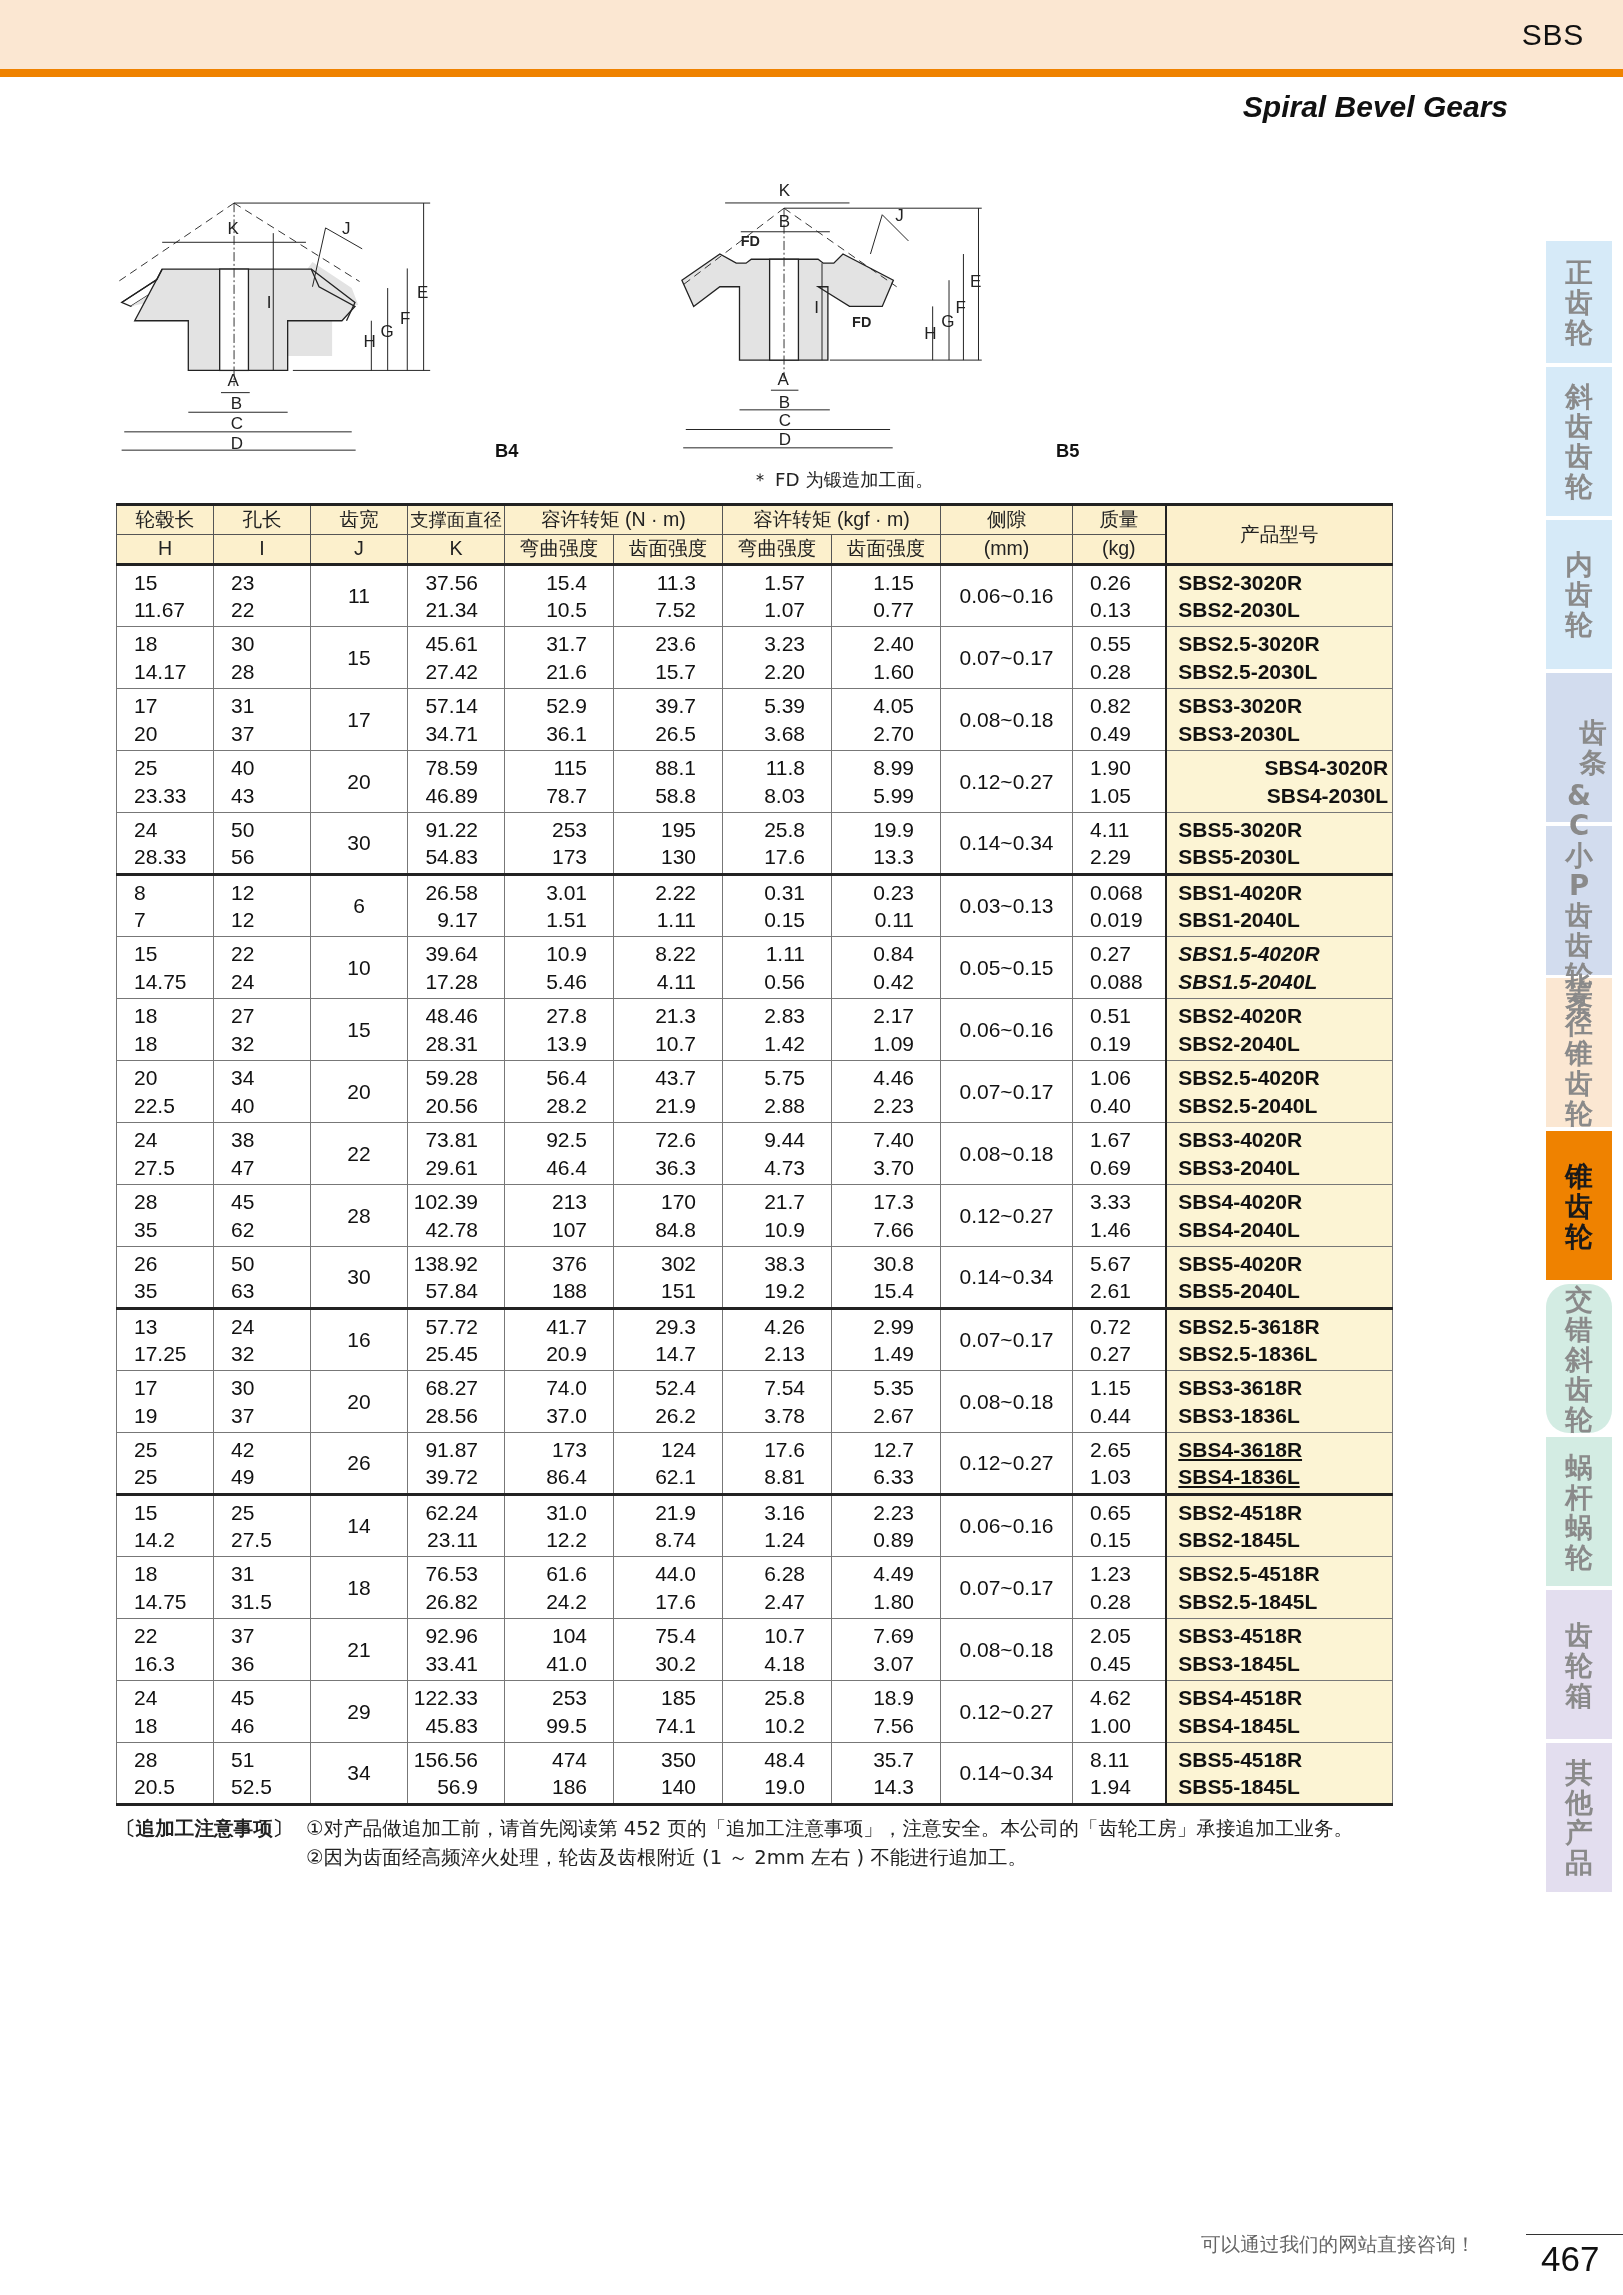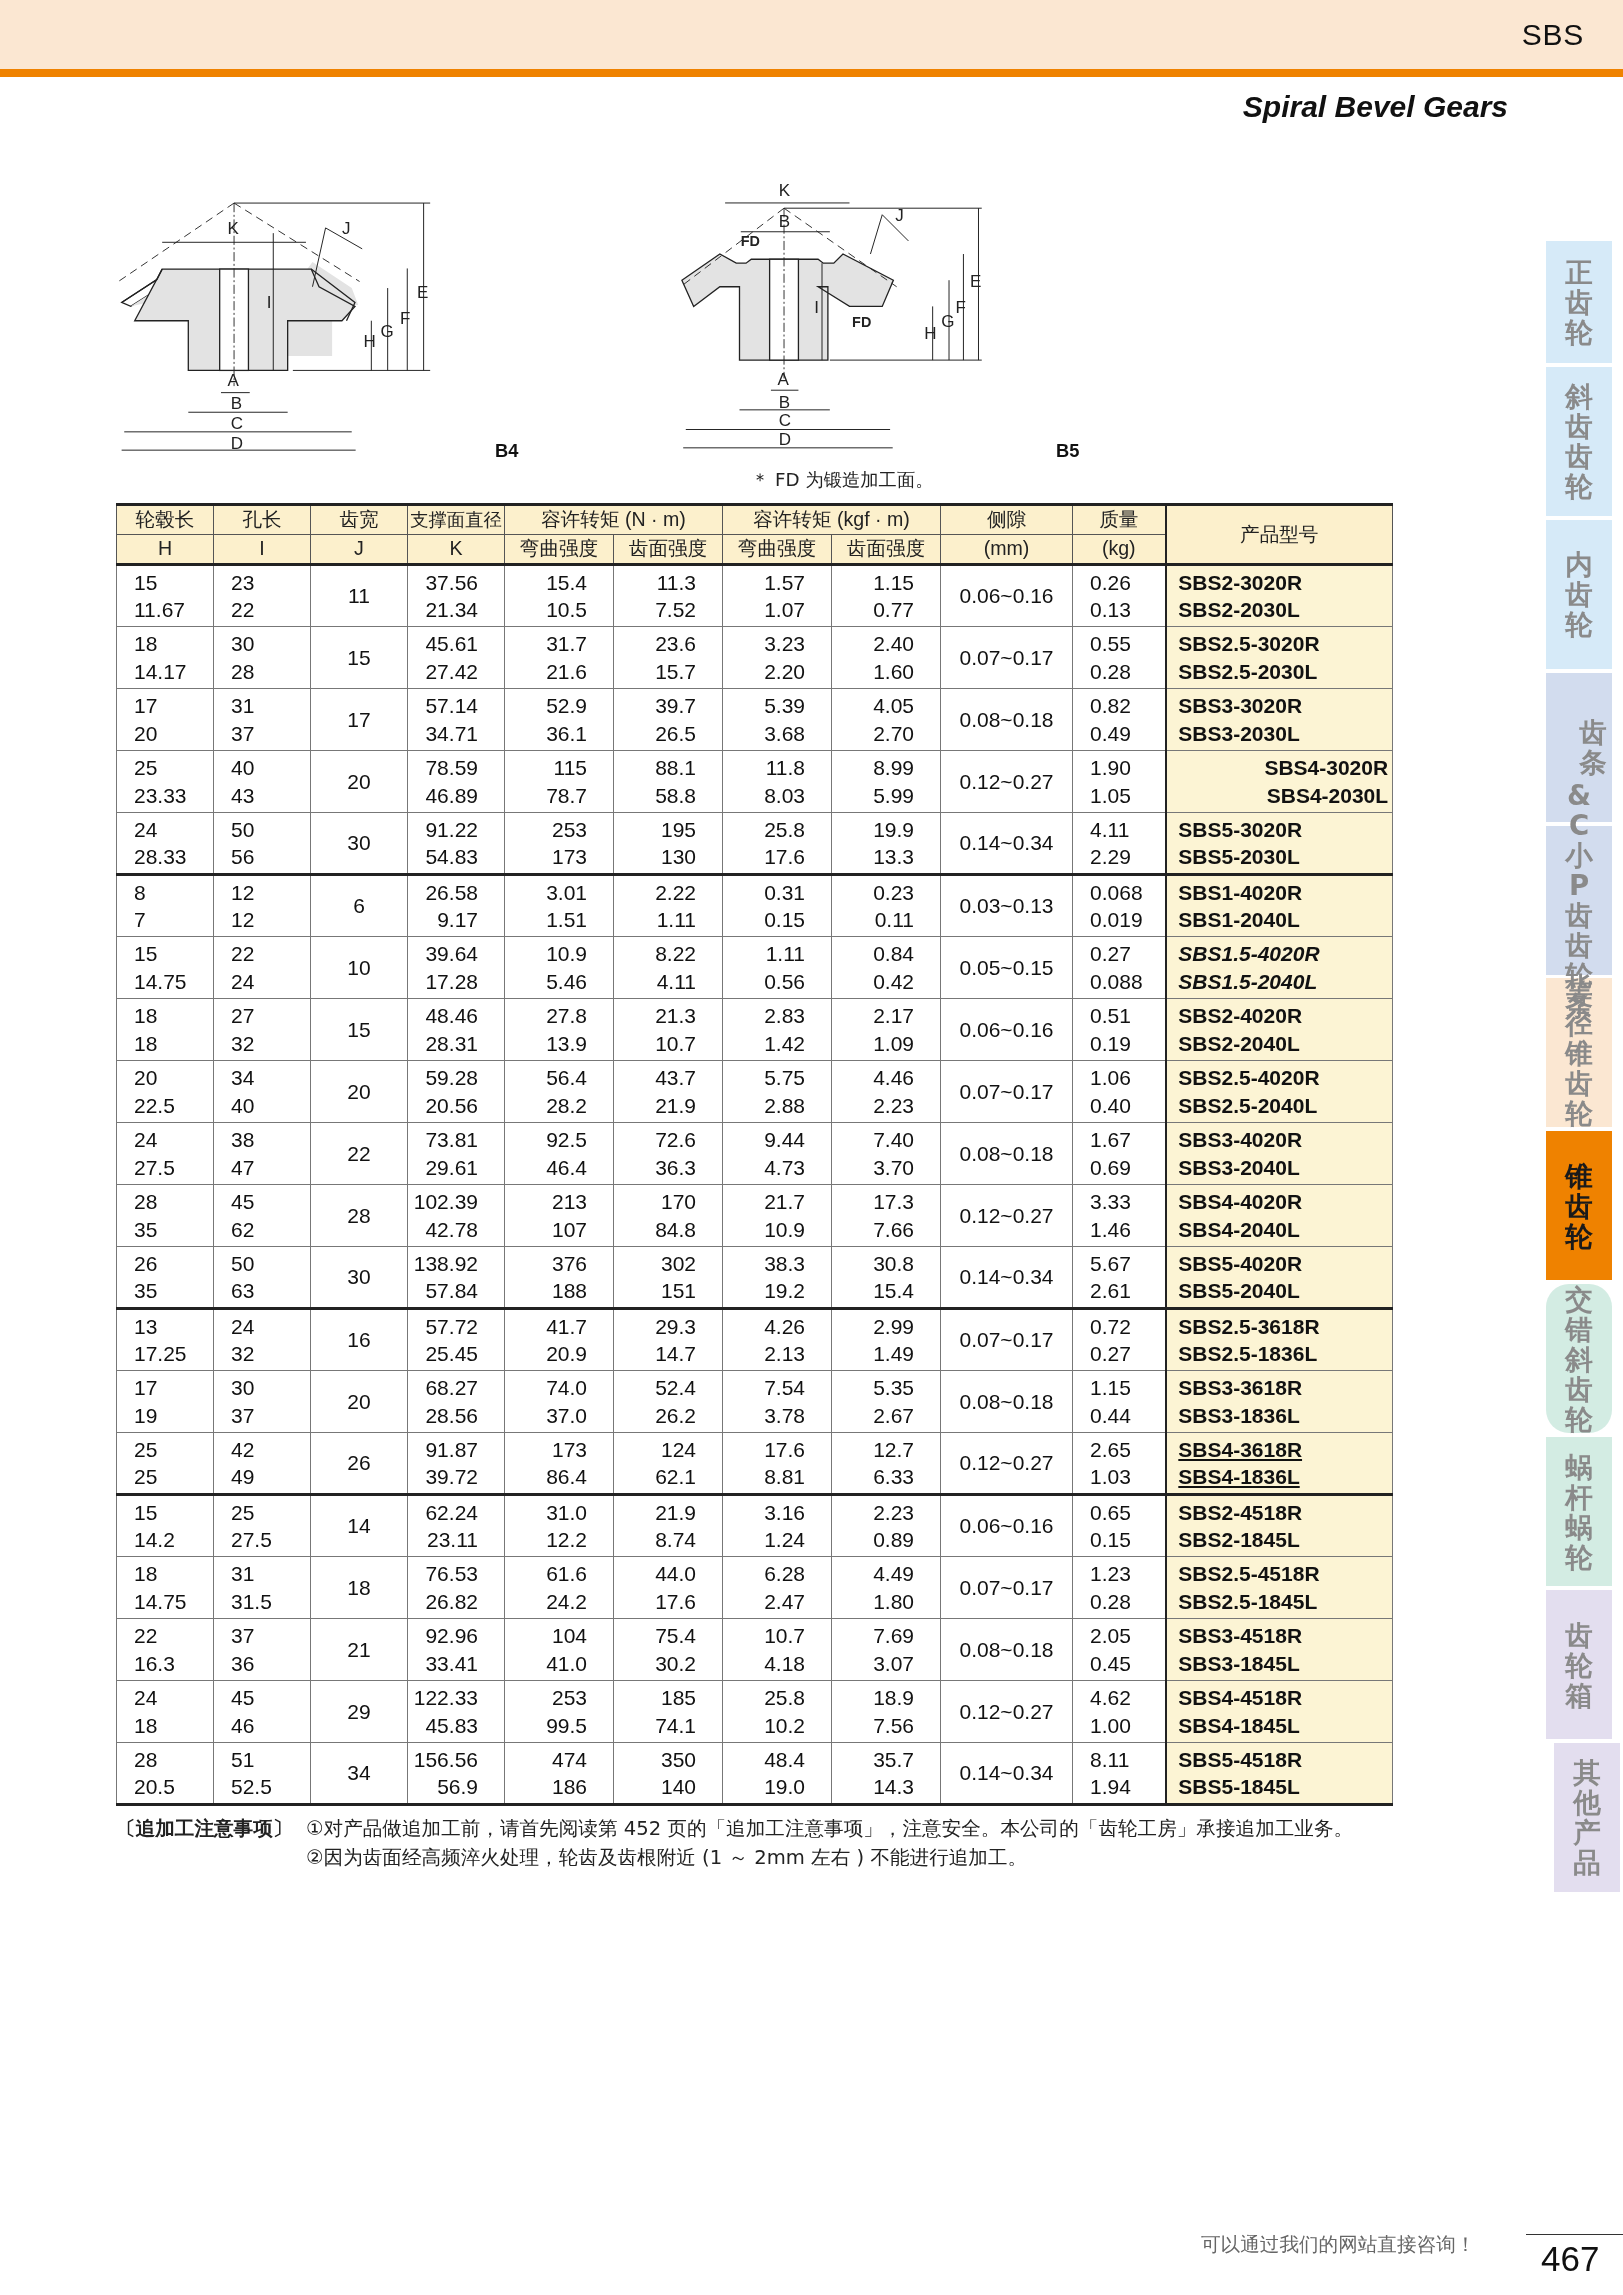--- a/index.html
+++ b/index.html
@@ -1370,21 +1370,21 @@
     </div>
     <div class="tab" style="background: rgb(211, 236, 227); height: 149px; border-radius: 23px;">
       <span>交错斜齿轮</span>
     </div>
     <div class="tab" style="background: rgb(211, 236, 227); height: 149px;">
       <span>蜗杆蜗轮</span>
     </div>
     <div class="tab" style="background: rgb(227, 222, 239); height: 149px;">
       <span>齿轮箱</span>
     </div>
-    <div class="tab" style="background: rgb(227, 222, 239); height: 149px; margin-left: 8px;">
+    <div class="tab" style="background: rgb(227, 222, 239); height: 149px;">
       <span>其他产品</span>
     </div>
   </div>
 
 <div class="footer-text">可以通过我们的网站直接咨询！</div>
 <div class="footer-rule"></div>
 <div class="page-num">467</div>
 
 
 </body></html>

